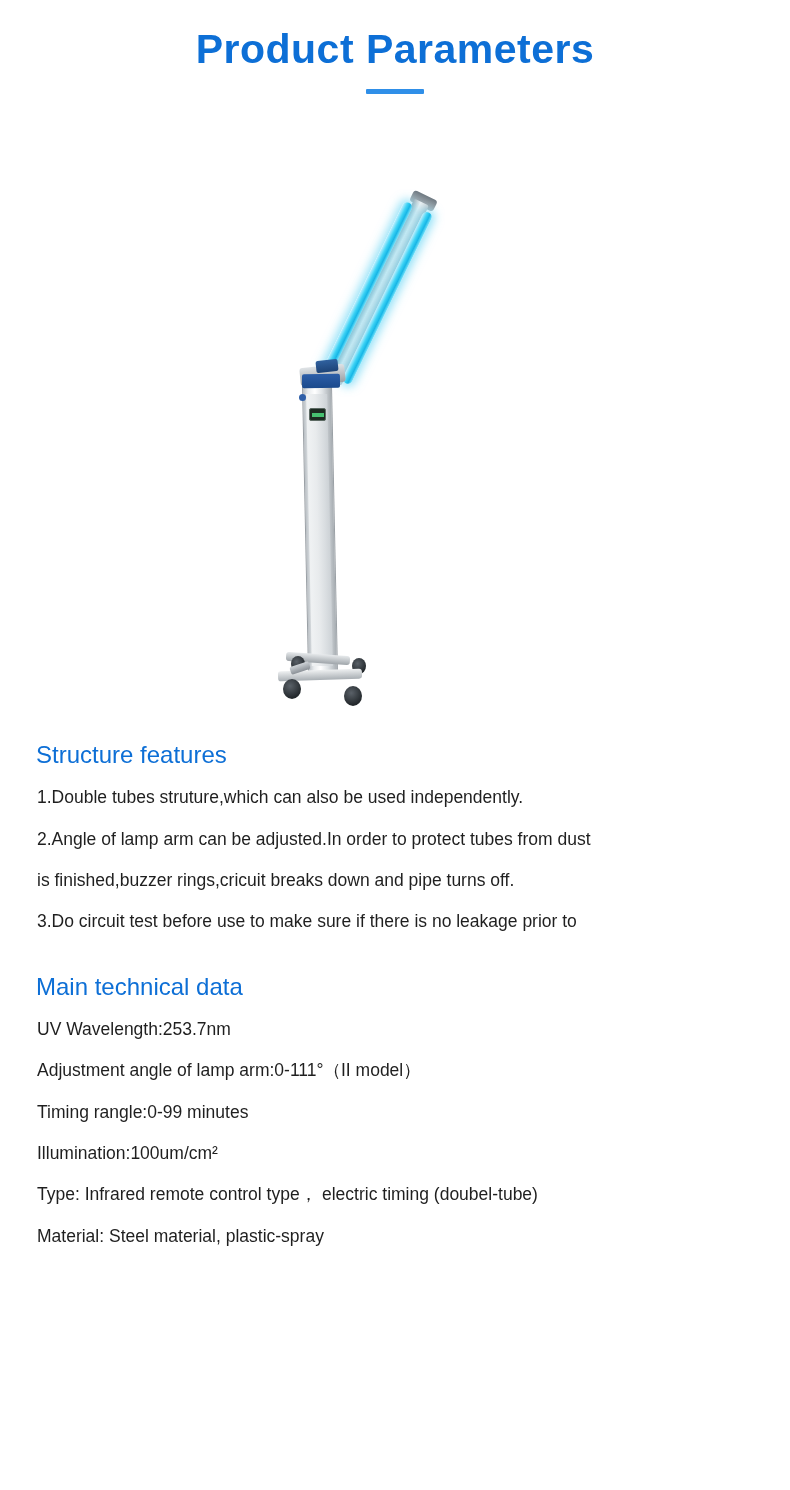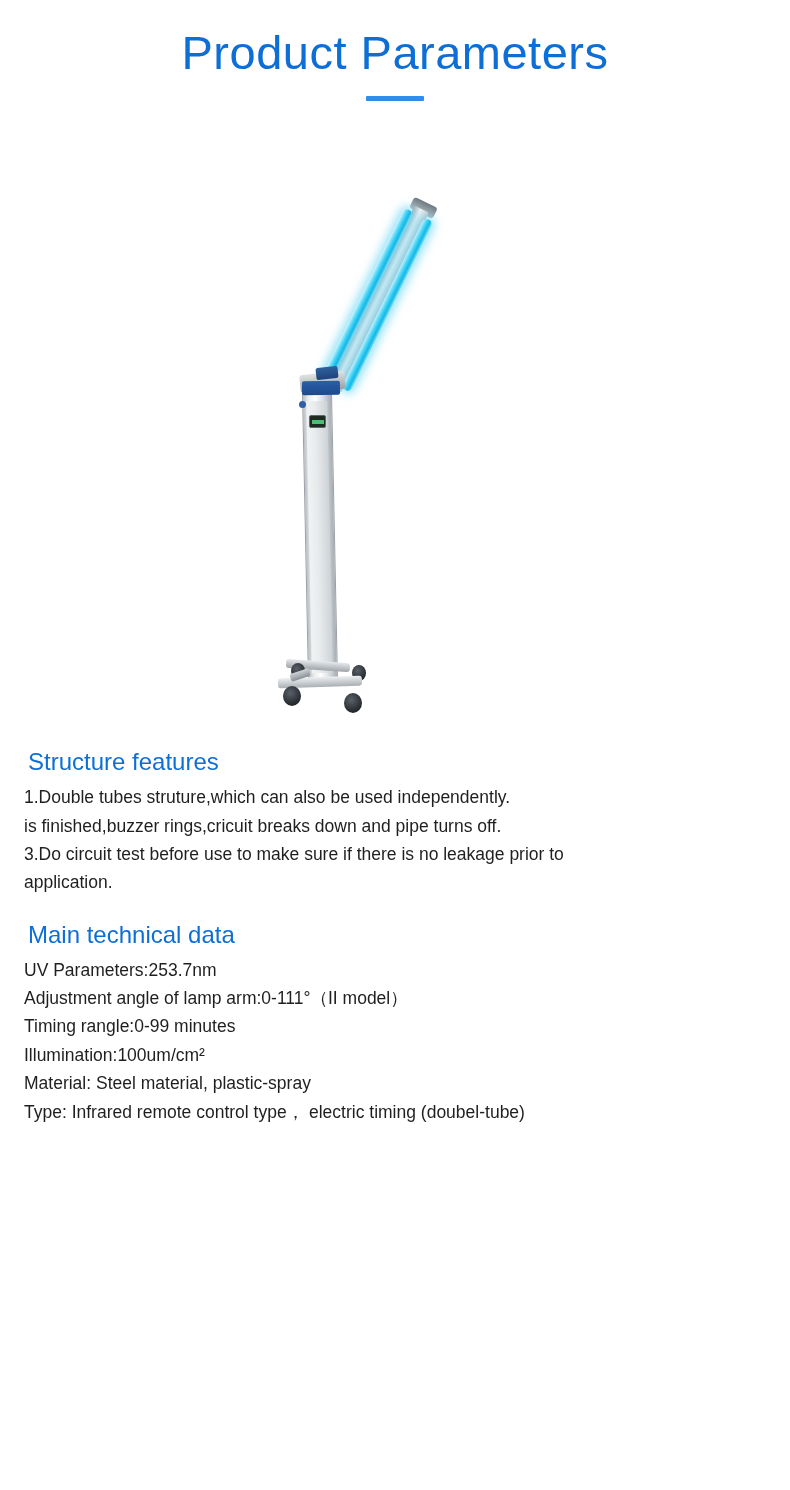--- a/index.html
+++ b/index.html
@@ -16,22 +16,22 @@
     overflow: hidden;
     position: relative;
   }
 
   
   .title-block {
     padding-top: 26px;
     text-align: center;
   }
   .page-title {
-    font-size: 47px;
-    font-weight: normal;
+    font-size: 41px;
+    font-weight: bold;
     color: #0d6fd6;
     letter-spacing: 0.5px;
     line-height: 1.15;
   }
   .title-underline {
     width: 58px;
     height: 5px;
     background: #2f8fe8;
     margin: 16px auto 0 auto;
     border-radius: 1px;
@@ -210,26 +210,26 @@
     transform: rotate(-18deg);
   }
 
   
   .content {
     padding: 0 24px;
   }
   .section-heading {
     font-size: 24px;
     color: #0d6fd6;
-    margin: 0 0 6px 4px;
+    margin: 0 0 6px 12px;
     font-weight: normal;
     line-height: 1.3;
   }
   .section-body p {
-    margin: 0;
+    margin: 13px;
     font-size: 17.5px;
     line-height: 1.62;
     color: #1f1f1f;
   }
   .section-spacer { height: 22px; }
 </style>
 </head>
 <body>
 
 <div class="title-block">
@@ -265,33 +265,33 @@
     <div class="caster c2"></div>
   </div>
 </div>
 
 <div class="content">
 
   <div>
     <h2 class="section-heading">Structure features</h2>
     <div class="section-body">
       <p>1.Double tubes struture,which can also be used independently.</p>
+      <p>2.Angle of lamp arm can be adjusted.In order to protect tubes from dust</p>
       <p>is finished,buzzer rings,cricuit breaks down and pipe turns off.</p>
       <p>3.Do circuit test before use to make sure if there is no leakage prior to</p>
-      <p>application.</p>
     </div>
   </div>
 
   <div class="section-spacer"></div>
 
   <div>
     <h2 class="section-heading">Main technical data</h2>
     <div class="section-body">
-      <p>UV Parameters:253.7nm</p>
+      <p>UV Wavelength:253.7nm</p>
       <p>Adjustment angle of lamp arm:0-111°（II model）</p>
       <p>Timing rangle:0-99 minutes</p>
       <p>Illumination:100um/cm²</p>
+      <p>Type: Infrared remote control type， electric timing (doubel-tube)</p>
       <p>Material: Steel material, plastic-spray</p>
-      <p>Type: Infrared remote control type， electric timing (doubel-tube)</p>
     </div>
   </div>
 
 </div>
 
 </body></html>

